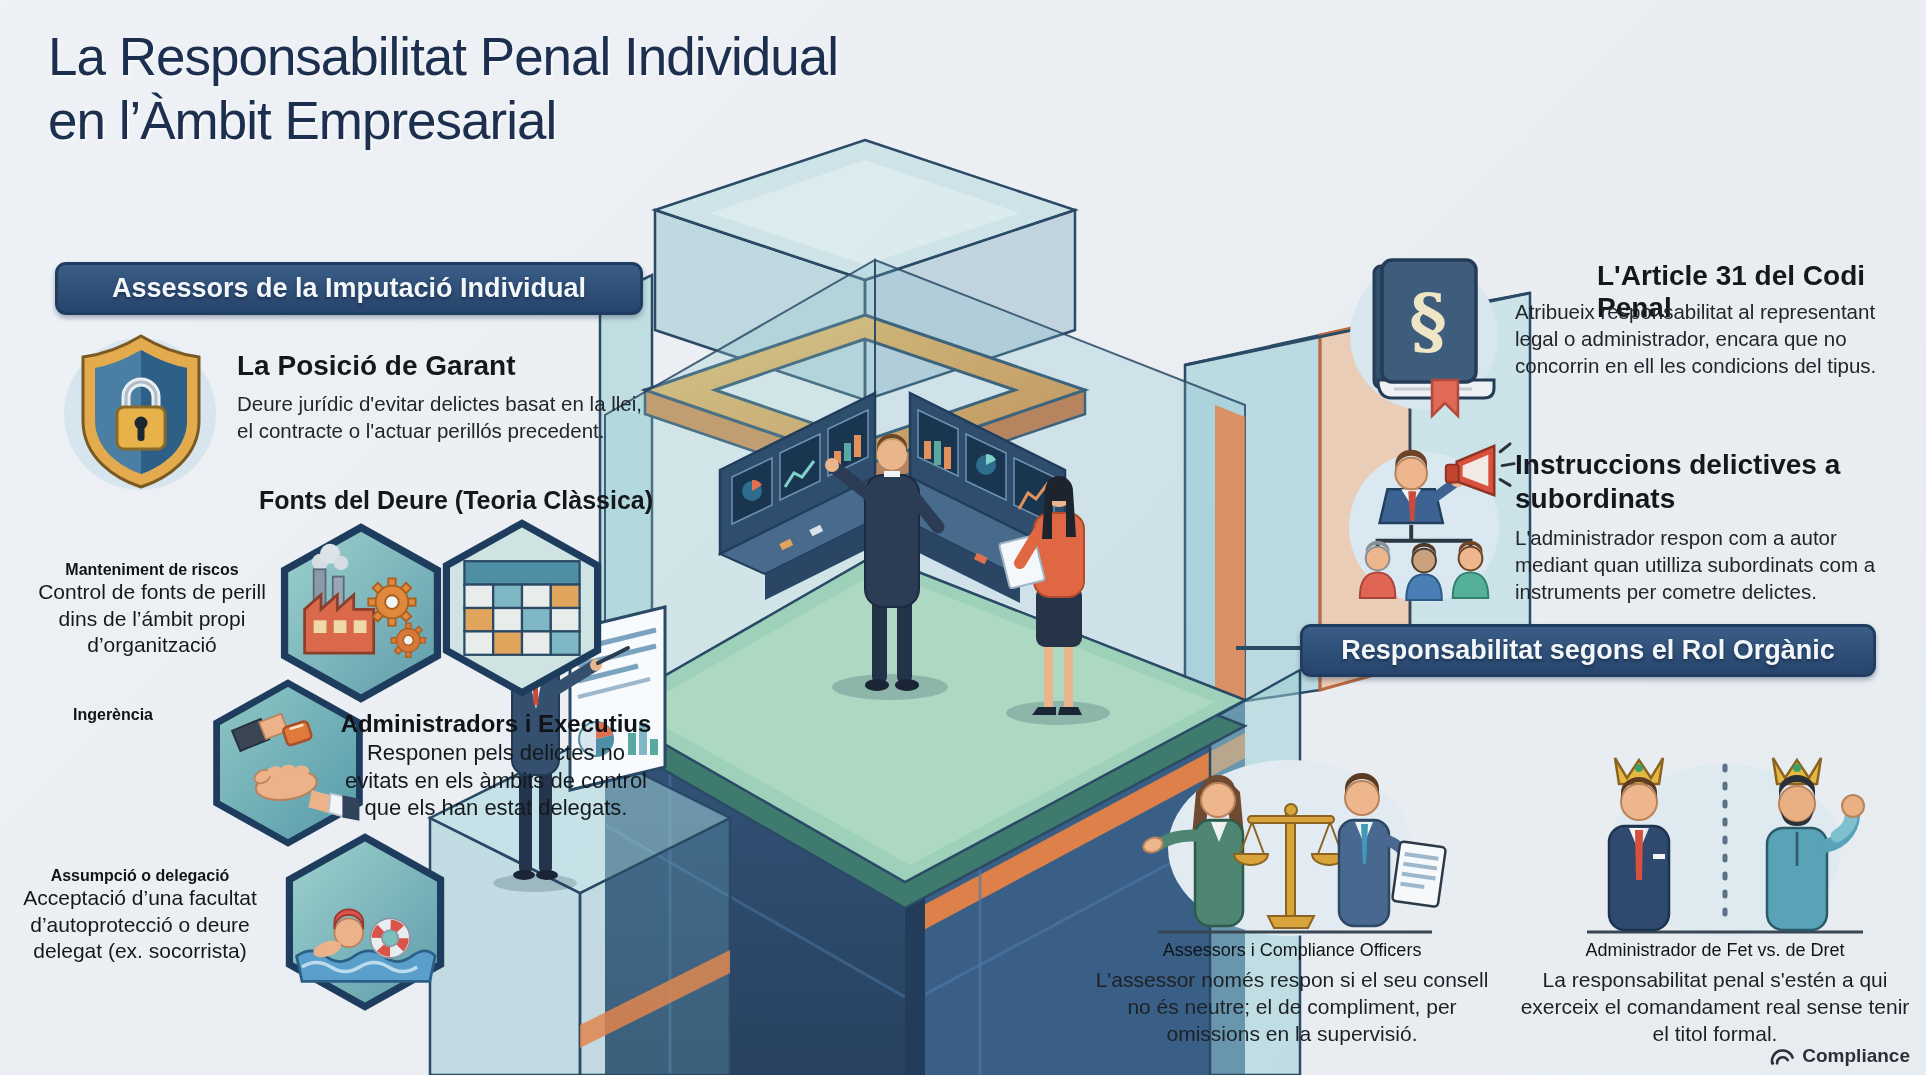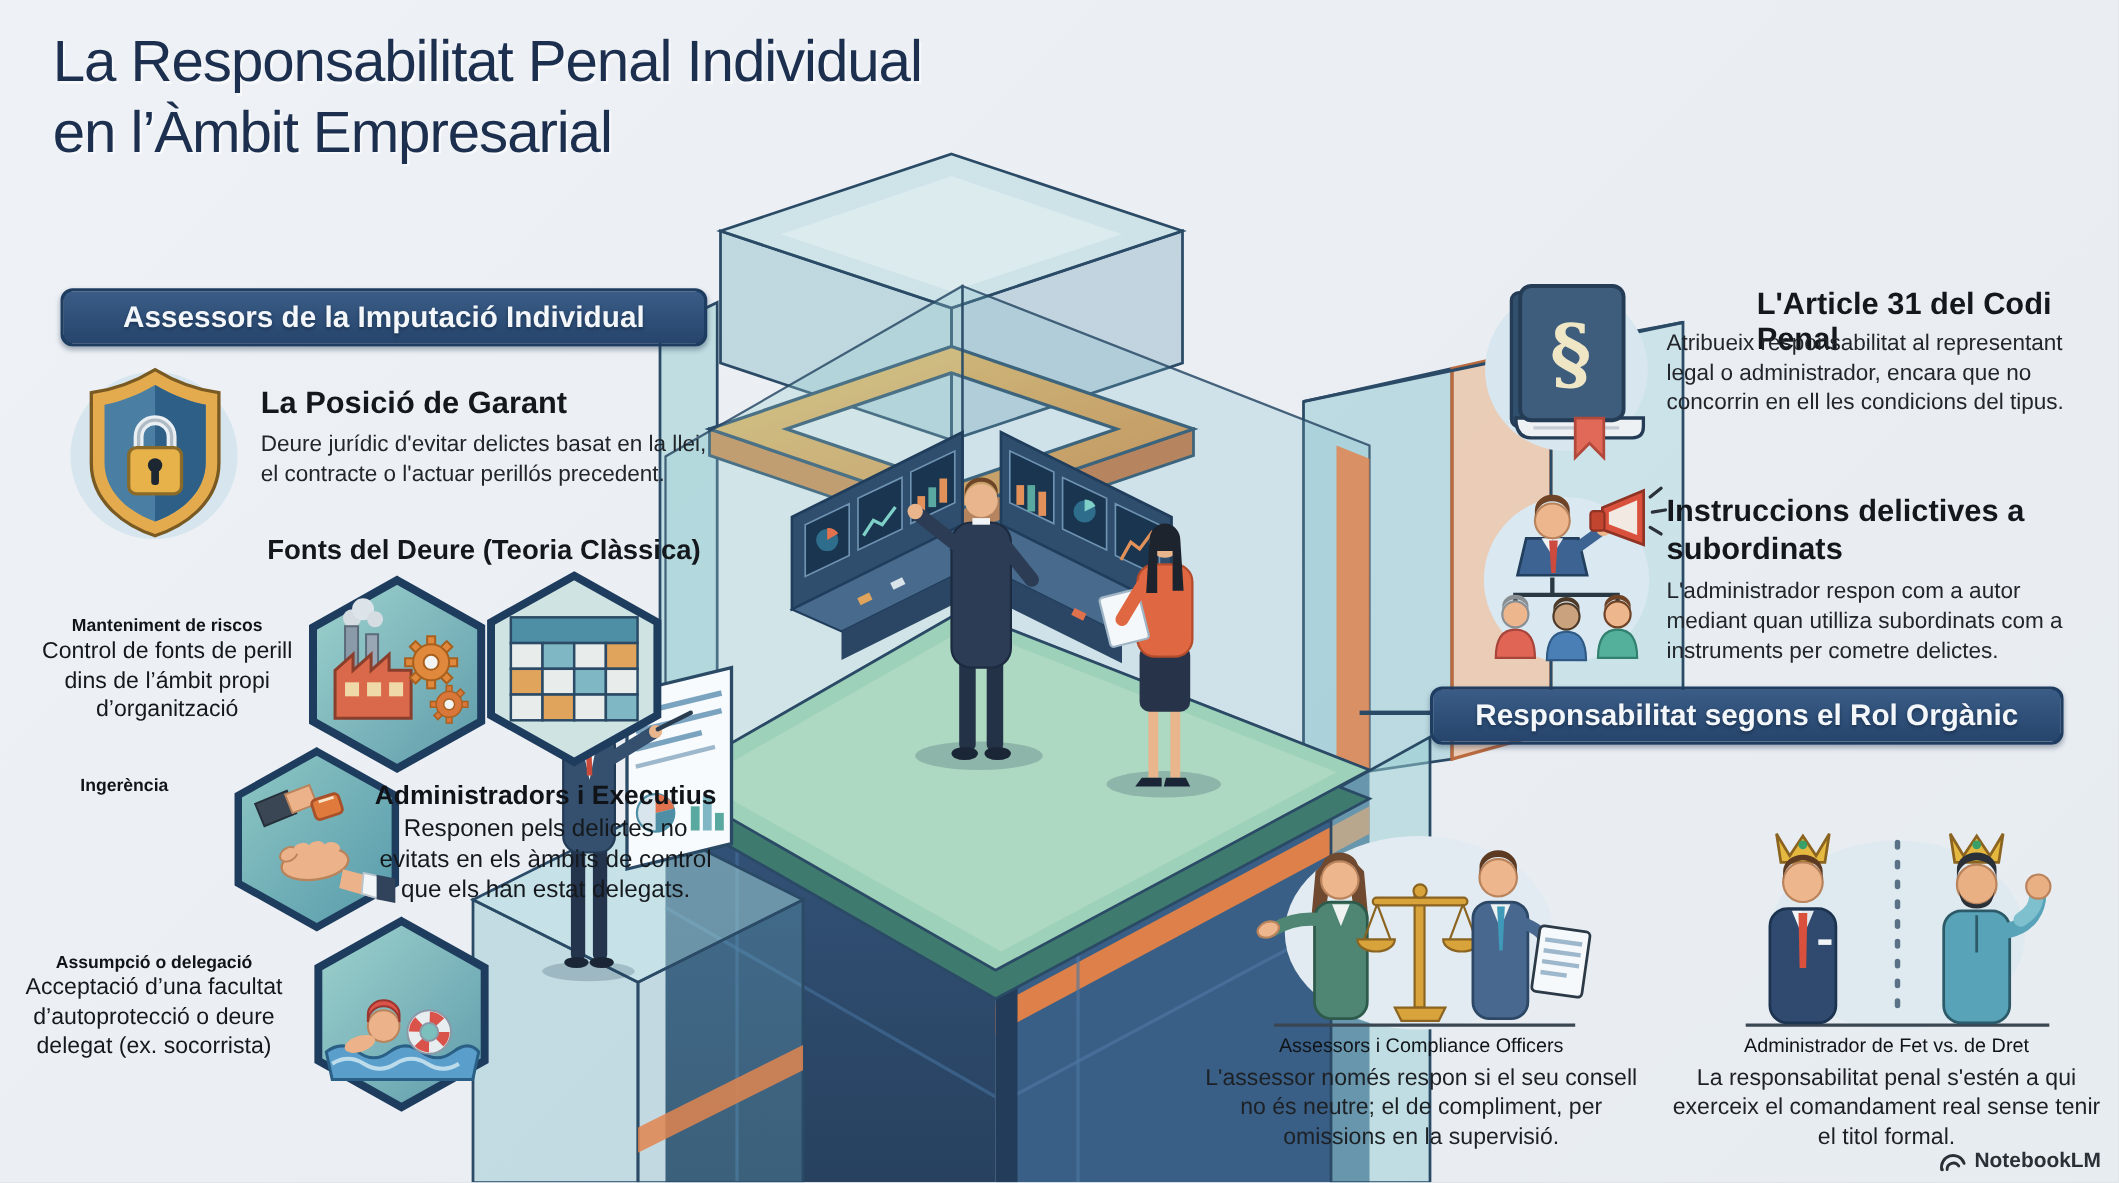--- a/index.html
+++ b/index.html
@@ -203,21 +203,21 @@
     <path d="M70,82 v-13 a15,15 0 0 1 30,0 v13" fill="none" stroke="#e9eff3" stroke-width="9"></path>
     <path d="M70,82 v-13 a15,15 0 0 1 30,0 v13" fill="none" stroke="#8b99a6" stroke-width="3" opacity="0.6"></path>
     <rect x="61" y="79" width="48" height="42" rx="7" fill="#e8b24b" stroke="#8a6a28" stroke-width="3"></rect>
     <circle cx="85" cy="95" r="6.5" fill="#1d2731"></circle>
     <rect x="81.5" y="98" width="7" height="15" rx="3" fill="#1d2731"></rect>
   </svg>
 
   <div class="abs h2" style="left:237px;top:350px;">La Posició de Garant</div>
   <div class="abs body-txt" style="left:237px;top:390px;width:425px;">Deure jurídic d'evitar delictes basat en la llei, el contracte o l'actuar perillós precedent.</div>
 
-  <div class="abs fonts-heading" style="left:205px;top:486px;width:470px;">Fonts del Deure (Teoria Clàssica)</div>
+  <div class="abs fonts-heading" style="left:221px;top:486px;width:470px;">Fonts del Deure (Teoria Clàssica)</div>
 
   <svg class="abs" style="left:270px;top:522px;" width="182" height="182" viewBox="0 0 200 200">
     <defs>
         <linearGradient id="hgA" x1="0" y1="0" x2="1" y2="1">
       <stop offset="0" stop-color="#9ed2cd"></stop>
           <stop offset="1" stop-color="#5e9bab"></stop>
         </linearGradient>
       </defs>
     <polygon points="100,6 184,53 184,147 100,194 16,147 16,53" fill="url(#hgA)" stroke="#1e3c5e" stroke-width="8"></polygon>
     <circle cx="55" cy="44" r="9" fill="#d5dde3"></circle>
@@ -469,16 +469,16 @@
     <div class="caption-h">Administrador de Fet vs. de Dret</div>
     <div class="caption-b" style="margin-top:5px;">La responsabilitat penal s'estén a qui exerceix el comandament real sense tenir el titol formal.</div>
   </div>
 
   <div class="abs watermark" style="right:16px;bottom:8px;">
     <svg width="26" height="22" viewBox="0 0 32 24">
       <path d="M4,21 A13,13 0 0 1 29,14" fill="none" stroke="#2b3036" stroke-width="3.2" stroke-linecap="round"></path>
       <path d="M10,21 A7,7 0 0 1 23,17" fill="none" stroke="#2b3036" stroke-width="3.2" stroke-linecap="round"></path>
       <circle cx="4.5" cy="21" r="1.8" fill="#2b3036"></circle>
     </svg>
-    <span>NotebookLM</span>
+    <span>Compliance</span>
   </div>
 
 </div>
 
 </body></html>

